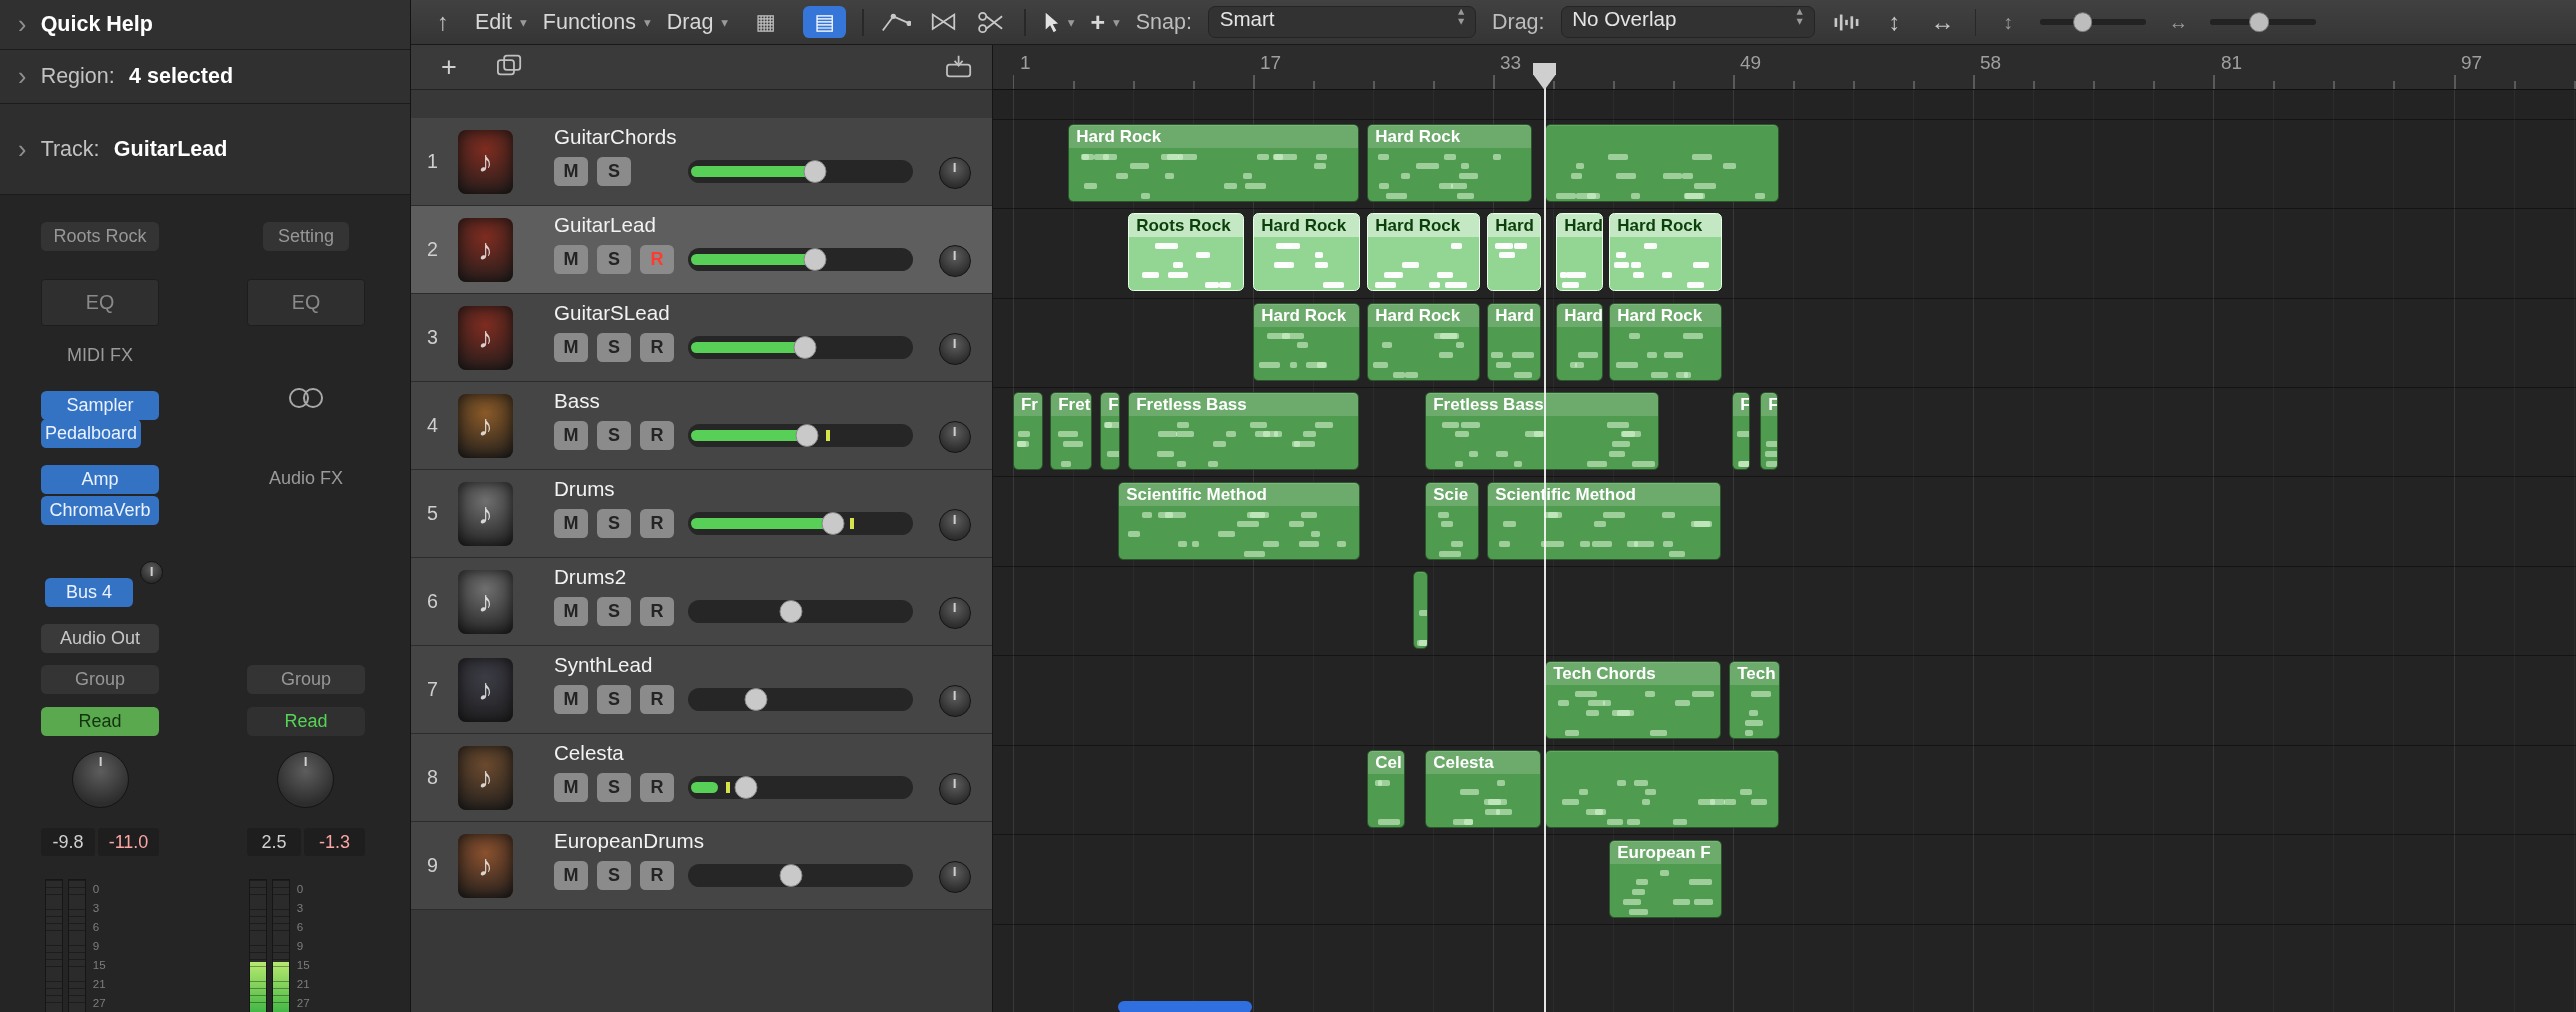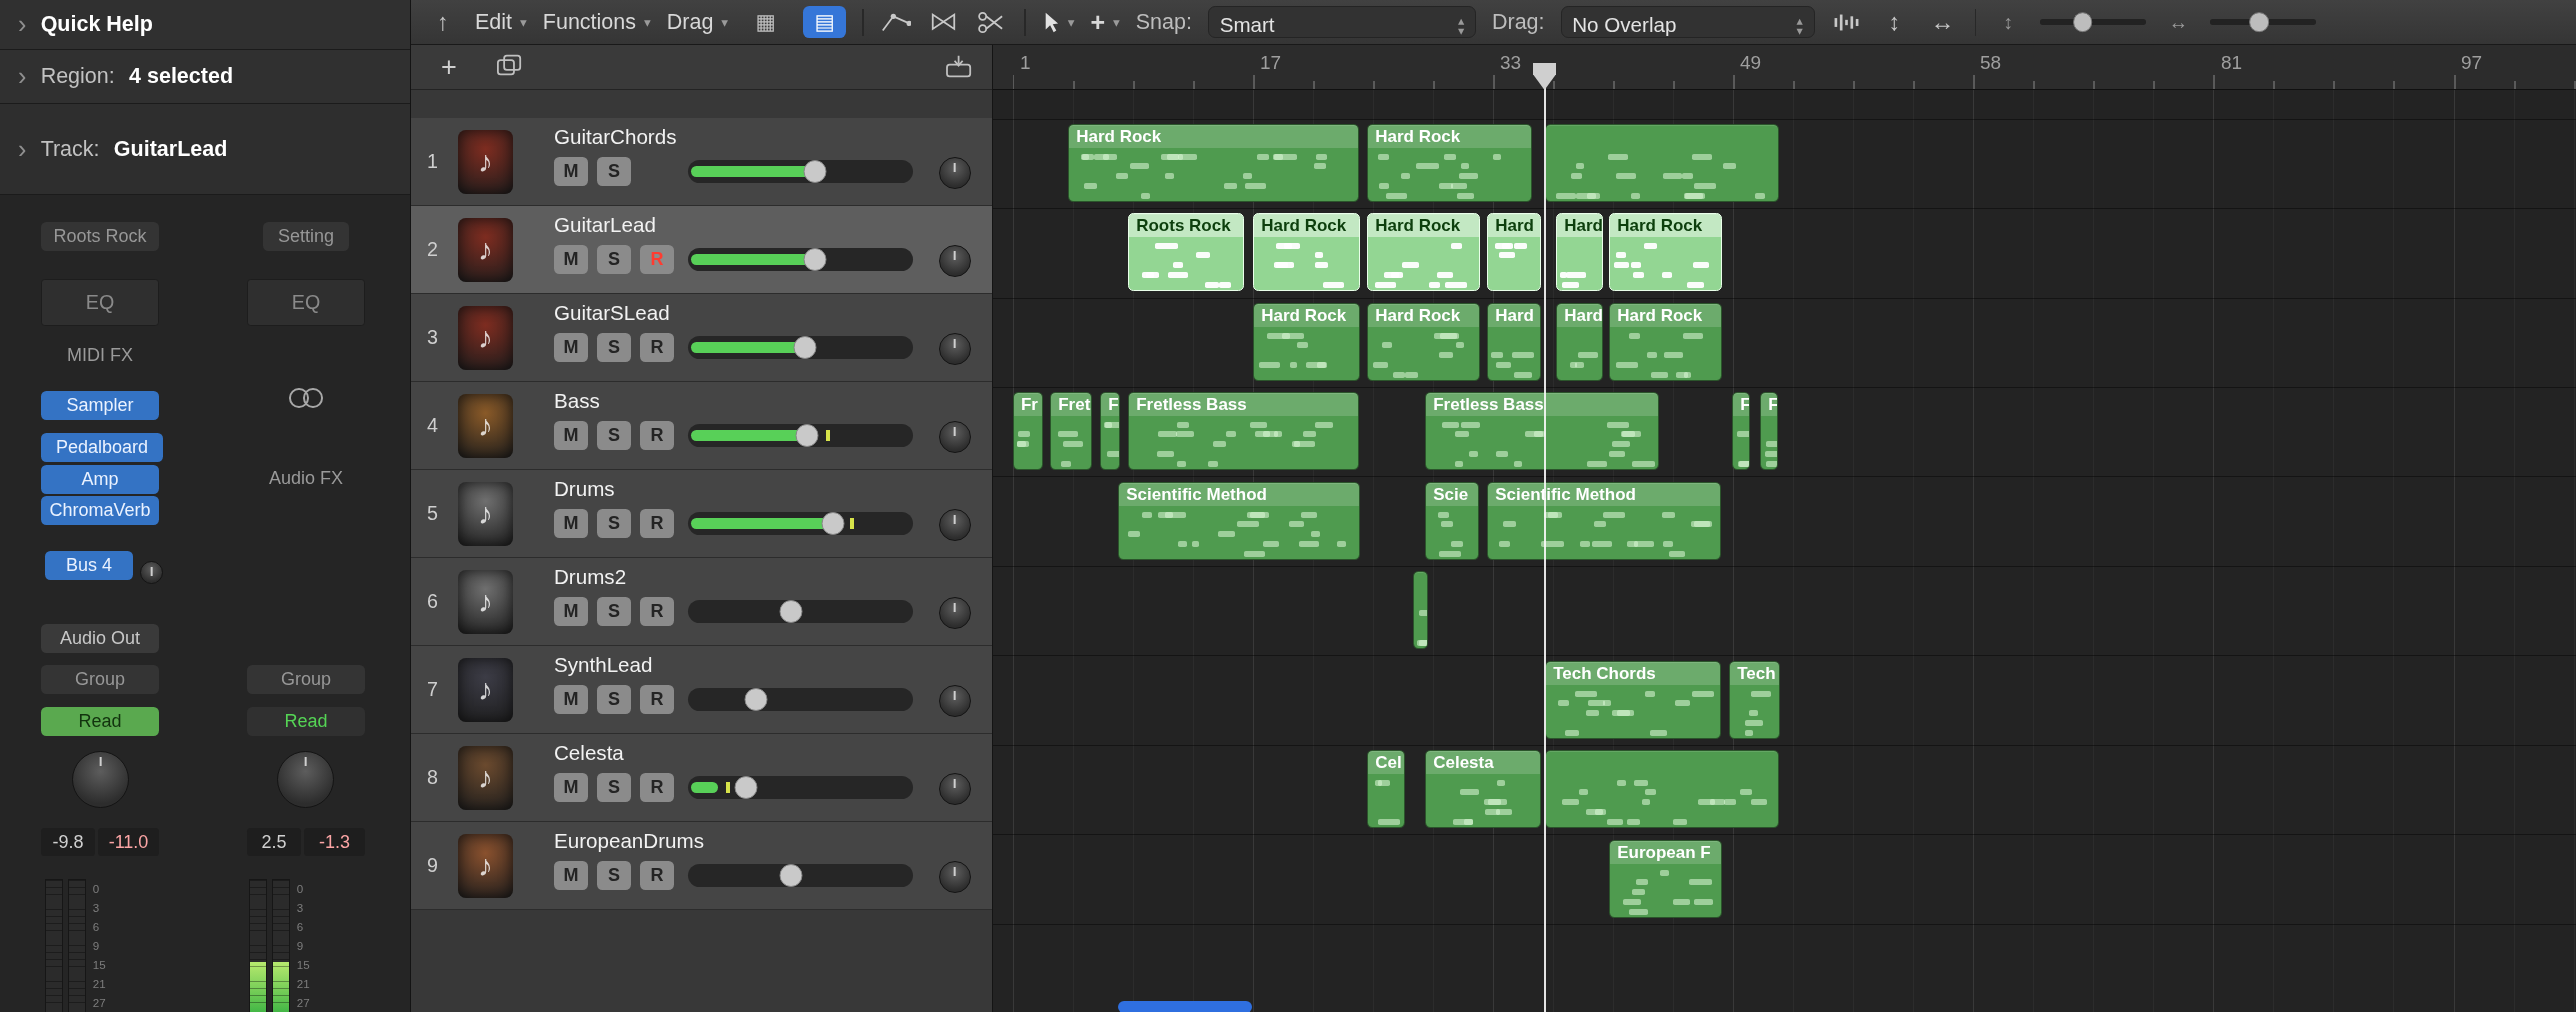--- a/index.html
+++ b/index.html
@@ -40,21 +40,21 @@
   .mscale{display:flex;flex-direction:column;font-size:11.6px;color:#7d7d7d;line-height:19px}
 
   
   .toolbar{position:absolute;left:411px;right:0;top:0;height:45px;background:linear-gradient(#414141,#353535);border-bottom:1.8px solid #191919;display:flex;align-items:center;padding:0 16px;gap:16px;font-size:21.5px;color:#d8d8d8}
   .tb-btn{display:flex;align-items:center;gap:8px;white-space:nowrap}
   .tb-caret{font-size:13.4px;color:#9a9a9a}
   .tb-sep{width:1.8px;height:27px;background:#282828}
   .tb-ic{display:flex;align-items:center;justify-content:center;min-width:32px;color:#c8c8c8}
   .tb-toggle{width:43px;height:32px;border-radius:6.3px;display:flex;align-items:center;justify-content:center;font-size:21.5px;color:#c0c0c0}
   .tb-toggle.active{background:#3576d8;color:#fff}
-  .tb-select{height:32px;background:#323232;border:0.9px solid #242424;border-radius:7.2px;display:flex;align-items:flex-end;justify-content:space-between;padding:0 10.7px;font-size:20.6px;color:#e4e4e4}
+  .tb-select{height:32px;background:#323232;border:0.9px solid #242424;border-radius:7.2px;display:flex;align-items:flex-start;justify-content:space-between;padding:0 10.7px;font-size:20.6px;color:#e4e4e4}
   .chev-ud{display:flex;flex-direction:column;line-height:9.8px;font-size:12.5px;color:#999;text-align:center}
   .hslider{position:relative;width:106px;height:5.4px;background:#222;border-radius:2.7px}
   .hslider .hnd{position:absolute;top:50%;transform:translate(-50%,-50%);width:19.7px;height:19.7px;border-radius:50%;background:#bdbdbd;border:0.9px solid #777}
 
   
   .content{position:absolute;top:45px;left:411px;right:0;bottom:0}
   .track-panel{position:absolute;left:0;top:0;width:582px;height:100%;background:#383838;border-right:1.8px solid #141414}
   .panel-topbar{position:absolute;top:0;left:0;right:0;height:45px;background:#3a3a3a;border-bottom:1.8px solid #232323;display:flex;align-items:center;gap:39px;padding-left:30px;color:#c7c7c7}
   .topbar-plus{font-size:27px;color:#cfcfcf}
   .tray-btn{position:absolute;right:18px;top:9px}
@@ -115,24 +115,24 @@
     </div>
 
     <div class="inspector">
 
       <div class="ins pillbtn dim" style="left:41px;top:27px;width:118px">Roots Rock</div>
       <div class="ins eqpanel" style="left:41px;top:84px;width:118px;height:47px">
           <span>EQ</span>
         </div>
       <div class="ins labeltxt" style="left:41px;top:150px;width:118px">MIDI FX</div>
       <div class="ins pillbtn blue" style="left:41px;top:196px;width:118px">Sampler</div>
-      <div class="ins pillbtn blue" style="left:41px;top:238px;width:122px">Pedalboard</div>
+      <div class="ins pillbtn blue" style="left:41px;top:224px;width:100px">Pedalboard</div>
       <div class="ins pillbtn blue" style="left:41px;top:270px;width:118px">Amp</div>
       <div class="ins pillbtn blue" style="left:41px;top:301px;width:118px">ChromaVerb</div>
-      <div class="ins pillbtn blue" style="left:45px;top:356px;width:88px">Bus 4</div>
+      <div class="ins pillbtn blue" style="left:45px;top:383px;width:88px">Bus 4</div>
       <div class="ins knob" style="left:140px;top:366px;width:23px;height:23px">
           <i></i>
         </div>
       <div class="ins pillbtn gray" style="left:41px;top:429px;width:118px">Audio Out</div>
       <div class="ins pillbtn dim" style="left:41px;top:470px;width:118px">Group</div>
       <div class="ins pillbtn greenbtn" style="left:41px;top:512px;width:118px">Read</div>
       <div class="ins knob" style="left:72px;top:556px;width:57px;height:57px">
           <i></i>
         </div>
       <div class="ins valbox" style="left:41px;top:633px;width:54px">-9.8</div>

